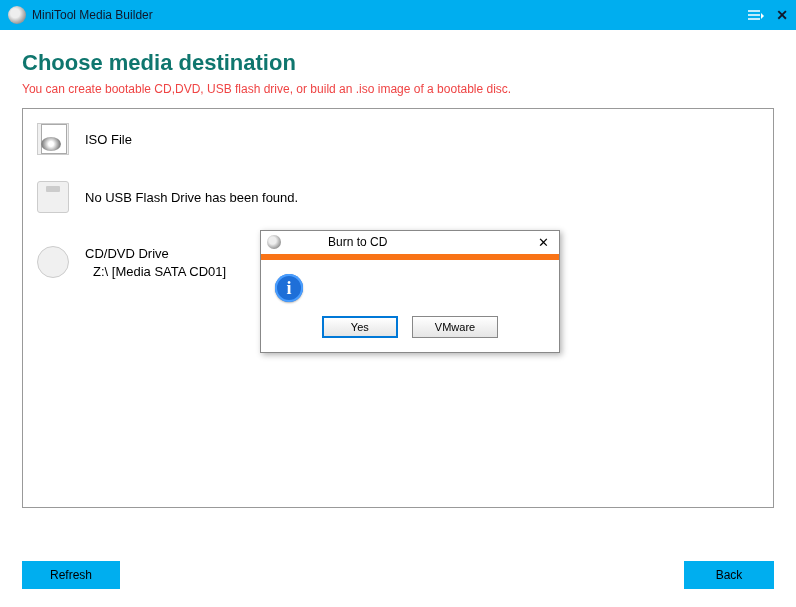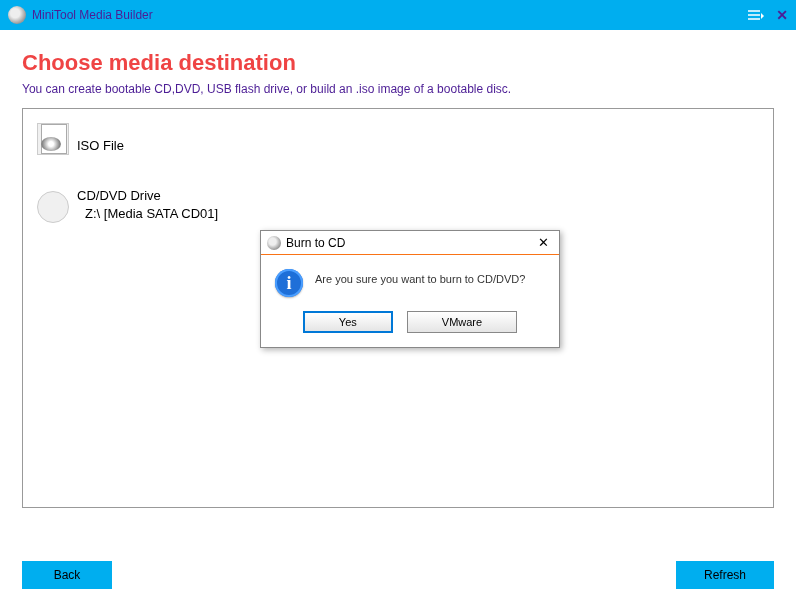--- a/index.html
+++ b/index.html
@@ -4,62 +4,62 @@
   <style>
     * { margin: 0; padding: 0; box-sizing: border-box; }
     body { font-family: "Segoe UI", Tahoma, sans-serif; background: #fff; width: 796px; height: 607px; overflow: hidden; position: relative; }
     
     .titlebar {
       height: 30px;
       background: #00aeef;
       display: flex;
       align-items: center;
       padding: 0 8px;
-      color: #4c1d95;
+      color: #0f172a;
       font-size: 12px;
     }
     .titlebar .app-icon {
       width: 18px; height: 18px; margin-right: 6px;
       background: radial-gradient(circle at 40% 40%, #eee 30%, #999 70%);
       border-radius: 50%;
     }
     .titlebar .title-text { flex: 1; }
     .titlebar .menu-icon { margin-right: 12px; cursor: pointer; font-size: 14px; display:flex; align-items:center; }
     .titlebar .close-icon { cursor: pointer; font-size: 14px; font-weight: bold; }
     
     .content {
       padding: 20px 22px 10px 22px;
       height: calc(100% - 30px);
       position: relative;
     }
     
     .page-title {
-      color: #ef4444;
+      color: #0f766e;
       font-size: 22px;
       font-weight: 600;
       margin-bottom: 6px;
     }
     .page-subtitle {
       font-size: 12px;
-      color: #4c1d95;
+      color: #ef4444;
       margin-bottom: 12px;
     }
     
     .list-box {
       border: 1px solid #999;
       height: 400px;
       padding: 8px 10px;
       background: #fff;
     }
     
     .media-item {
       display: flex;
-      align-items: flex-end;
+      align-items: center;
       padding: 6px 4px;
-      gap: 8px;
+      gap: 16px;
       cursor: pointer;
     }
     .media-item .icon {
       width: 32px;
       height: 32px;
       flex-shrink: 0;
       border: 1px solid #ccc;
       background: #f0f0f0;
       display: flex;
       align-items: center;
@@ -125,25 +125,26 @@
       top: 230px;
       left: 260px;
       width: 300px;
       background: #fff;
       border: 1px solid #888;
       box-shadow: 2px 2px 6px rgba(0,0,0,0.3);
       z-index: 100;
     }
     .dialog-titlebar {
       display: flex;
-      align-items: center;
+      align-items: flex-start;
       padding: 4px 6px;
       font-size: 12px;
       background: #fff;
-      border-bottom: 1px solid #f97316;
+      border-bottom: 6px solid #f97316;
+      gap: 42px;
     }
     .dialog-titlebar .dlg-icon {
       width: 14px; height: 14px; margin-right: 5px;
       background: radial-gradient(circle at 40% 40%, #eee 30%, #999 70%);
       border-radius: 50%;
     }
     .dialog-titlebar .dlg-title { flex: 1; }
     .dialog-titlebar .dlg-close { cursor: pointer; font-size: 13px; padding: 0 4px; }
     .dialog-body {
       display: flex;
@@ -164,21 +165,21 @@
       color: #333;
       padding-top: 4px;
     }
     .dialog-buttons {
       display: flex;
       justify-content: center;
       gap: 14px;
       padding: 6px 10px 14px 10px;
     }
     .dlg-btn {
-      padding: 3px 34px;
+      padding: 3px 22px;
       font-size: 11px;
       background: linear-gradient(to bottom, #fff, #e5e5e5);
       border: 1px solid #888;
       cursor: pointer;
       min-width: 76px;
     }
     .dlg-btn.default {
       border: 2px solid #0078d7;
     }
     
@@ -220,49 +221,54 @@
 
   <div class="list-box">
 
     <div class="media-item">
       <div class="icon icon-iso"></div>
       <div class="text-group">
         <div class="main-label">ISO File</div>
       </div>
     </div>
 
+    <div class="media-item" style="margin-top:14px;">
+      <div class="icon icon-usb"></div>
+      <div class="text-group">
+        <div class="main-label">No USB Flash Drive has been found.</div>
+      </div>
+    </div>
 
     <div class="media-item" style="margin-top:18px;">
       <div class="icon icon-dvd"></div>
       <div class="text-group">
         <div class="main-label">CD/DVD Drive</div>
         <div class="sub-label">Z:\ [Media SATA CD01]</div>
       </div>
     </div>
 
   </div>
 
   <div class="footer-buttons">
+    <button class="btn">Refresh</button>
     <button class="btn">Back</button>
-    <button class="btn">Refresh</button>
   </div>
 </div>
 
 <div class="watermark">
   安下载
   <span class="sub">anxz.com</span>
 </div>
 
 <div class="dialog">
   <div class="dialog-titlebar">
     <div class="dlg-icon"></div>
     <div class="dlg-title">Burn to CD</div>
     <div class="dlg-close">✕</div>
   </div>
   <div class="dialog-body">
     <div class="info-icon">i</div>
-    <div class="msg">Are you sure you want to burn to CD/DVD?</div>
   </div>
   <div class="dialog-buttons">
     <button class="dlg-btn default">Yes</button>
     <button class="dlg-btn">VMware</button>
   </div>
 </div>
 
 </body></html>

